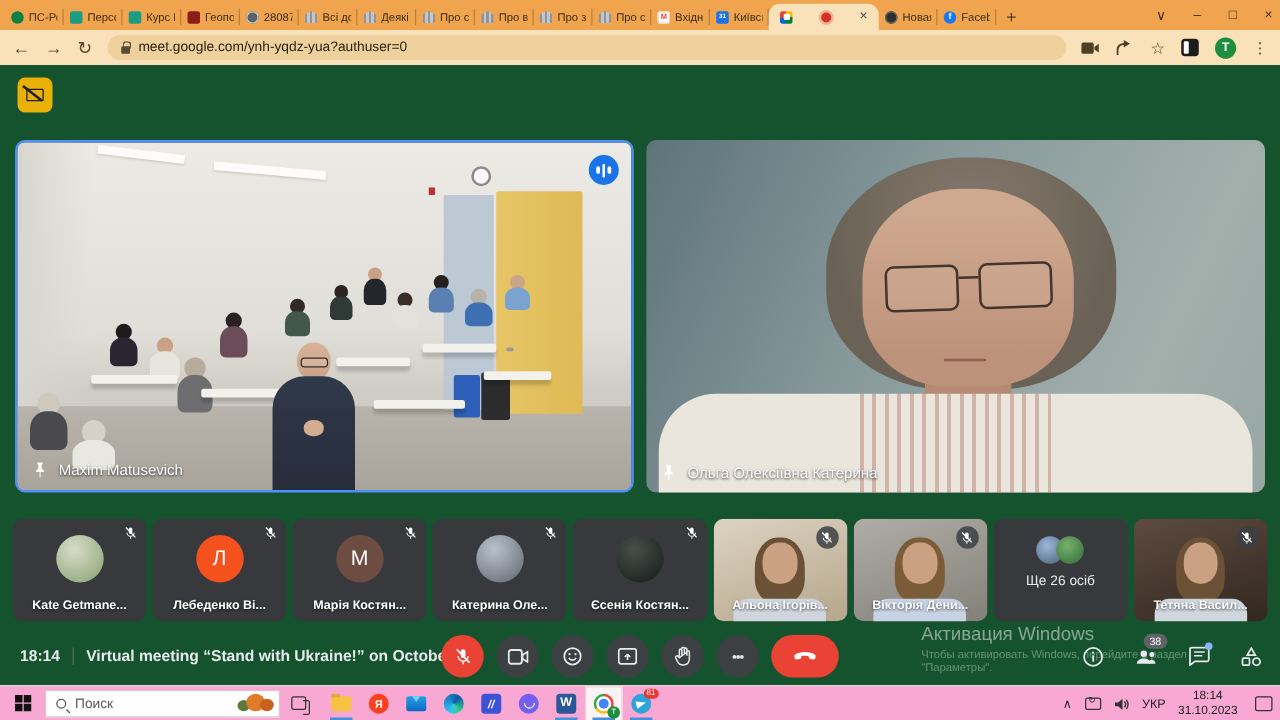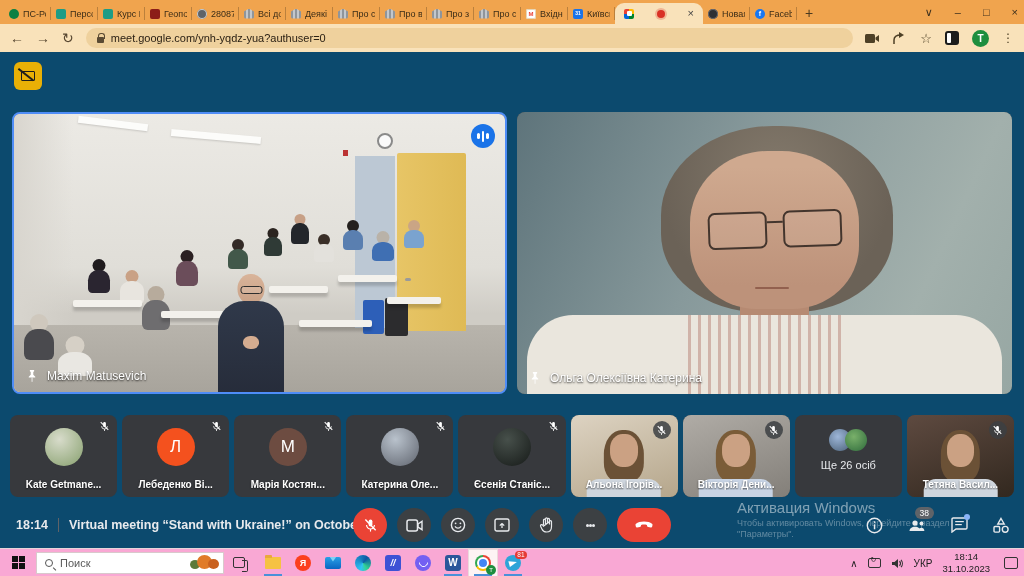--- a/index.html
+++ b/index.html
@@ -33,21 +33,21 @@
   .urlpill{flex:1;max-width:790px;height:20px;background:#efd19d;border-radius:10px;display:flex;align-items:center;gap:7px;padding:0 11px;font-size:11px;color:#2b2114}
   .lock{width:7px;height:6px;background:#5a4a33;border-radius:1px;position:relative;margin-top:3px;flex:none}
   .lock:before{content:"";position:absolute;left:1px;top:-4px;width:5px;height:5px;border:1.3px solid #5a4a33;border-bottom:none;border-radius:3px 3px 0 0}
   .tb-icons{display:flex;align-items:center;gap:13px;color:#4e4026}
   .sidebar-sq{width:14px;height:14px;background:#1c1c1c;border-radius:3px;position:relative}
   .sidebar-sq:after{content:"";position:absolute;left:2px;top:2px;bottom:2px;width:4px;background:#fff;border-radius:1px}
   .avatar-t{width:17px;height:17px;border-radius:50%;background:#1e8e3e;color:#fff;font-size:10px;font-weight:bold;display:flex;align-items:center;justify-content:center}
   .kebab{font-size:12px;color:#4e4026}
 
   
-  .meet{position:relative;height:496px;background:#0c4a6e}
+  .meet{position:relative;height:496px;background:#14532d}
   .present-off-badge{position:absolute;left:14px;top:10px;width:28px;height:28px;border-radius:6px;background:#e9b006;display:flex;align-items:center;justify-content:center}
   .pob-inner{width:14px;height:10px;border:1.6px solid #1d1d1d;border-radius:1px;position:relative}
   .pob-inner:after{content:"";position:absolute;left:-3px;top:-4px;width:19px;height:1.8px;background:#1d1d1d;transform:rotate(38deg);transform-origin:left top}
 
   .tile-main{position:absolute;top:60px;width:495px;height:282px;border-radius:8px;overflow:hidden;background:#3c4043}
   .tile-left{left:12px;border:2px solid #4f8df7}
   .tile-right{left:517px}
   .name-tag{position:absolute;left:12px;bottom:9px;display:flex;align-items:center;gap:9px;z-index:5;color:#fff;font-size:12px;text-shadow:0 1px 2px rgba(0,0,0,.8)}
   .pin-ic{width:12px;height:14px;flex:none}
   .audio-ind{position:absolute;right:10px;top:10px;width:24px;height:24px;border-radius:50%;background:#1a73e8;display:flex;align-items:center;justify-content:center;gap:2px;z-index:5}
@@ -453,21 +453,21 @@
       <div class="strip-tile">
         <div class="avatar-c" style="background: radial-gradient(circle at 38% 30%, rgb(71, 80, 75), rgb(22, 26, 24));"></div>
         <span class="mic-badge">
           <svg width="11" height="11" viewBox="0 0 16 16">
             <rect x="6" y="1.5" width="4" height="7.5" rx="2" fill="#fff"></rect>
             <path d="M3.8 7.5a4.2 4.2 0 0 0 8.4 0" stroke="#fff" stroke-width="1.2" fill="none"></path>
             <line x1="8" y1="11.8" x2="8" y2="14.5" stroke="#fff" stroke-width="1.2"></line>
             <line x1="2.5" y1="1.5" x2="13.5" y2="13" stroke="#fff" stroke-width="1.5"></line>
           </svg>
         </span>
-        <div class="strip-name">Єсенія Станіс...</div>
+        <div class="strip-name">Єсенія Костян...</div>
       </div>
       <div class="strip-tile">
         <div class="video-bg" style="background: linear-gradient(160deg, rgb(221, 211, 194), rgb(181, 166, 139));">
           <div class="v-person">
             <div class="v-hair"></div>
             <div class="v-face"></div>
             <div class="v-body"></div>
           </div>
         </div>
         <span class="mic-badge on-video">

